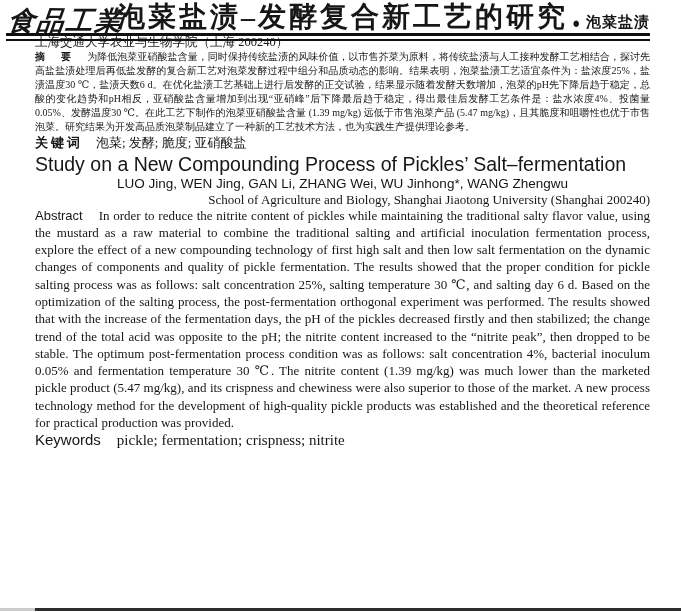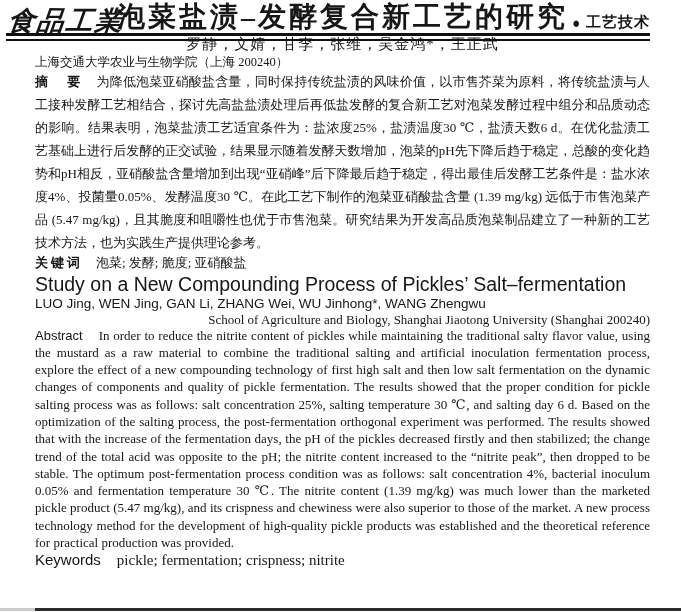--- a/index.html
+++ b/index.html
@@ -51,34 +51,35 @@
     text-align:center;
     font-size:15px; letter-spacing:1px; line-height:20px;
   }
   .cn-affil {
     margin-top:3px;
     text-align:left;
     font-size:12.5px; line-height:16px;
   }
   .cn-par {
     margin-top:3px;
-    font-size:13px; line-height:23px;
+    font-size:10px; line-height:14px;
     text-align:justify;
   }
   .cn-keywords { font-size:13px; line-height:17.5px; }
   .cn-label { font-weight:bold; margin-right:13px; letter-spacing:3px;text-align:center; }
 
   .en-title {
     margin-top:26px;
     text-align:left;
     font-size:19.5px; line-height:24px;
     font-family:"Liberation Sans","DejaVu Sans",sans-serif;
   }
   .en-authors {
     margin-top:3px;
+    text-align:center;
     font-size:13.5px; line-height:16px;
     font-family:"Liberation Sans","DejaVu Sans",sans-serif;
   }
   .en-affil {
     margin-top:2px;
     text-align:right;
     font-size:13px; line-height:15px;
   }
   .en-par {
     margin-top:3px;
@@ -102,28 +103,27 @@
   }
 </style>
 </head>
 <body>
 
 <div class="page">
 
   <div class="journal-logo">食品工業</div>
   <div class="section-label">
     <span class="bullet">●</span>
-    <span>工艺技术</span>
+    <span>泡菜盐渍</span>
   </div>
   <div class="header-rule"></div>
 
   <div class="content">
 
     <p class="cn-title">泡菜盐渍–发酵复合新工艺的研究</p>
-    <p class="cn-authors">罗静，文婧，甘李，张维，吴金鸿*，王正武</p>
     <p class="cn-affil">上海交通大学农业与生物学院（上海 200240）</p>
 
     <p class="cn-par"><span class="cn-label">摘　要</span><span>为降低泡菜亚硝酸盐含量，同时保持传统盐渍的风味价值，以市售芥菜为原料，将传统盐渍与人工接种发酵工艺相结合，探讨先高盐盐渍处理后再低盐发酵的复合新工艺对泡菜发酵过程中组分和品质动态的影响。结果表明，泡菜盐渍工艺适宜条件为：盐浓度25%，盐渍温度30 ℃，盐渍天数6 d。在优化盐渍工艺基础上进行后发酵的正交试验，结果显示随着发酵天数增加，泡菜的pH先下降后趋于稳定，总酸的变化趋势和pH相反，亚硝酸盐含量增加到出现“亚硝峰”后下降最后趋于稳定，得出最佳后发酵工艺条件是：盐水浓度4%、投菌量0.05%、发酵温度30 ℃。在此工艺下制作的泡菜亚硝酸盐含量 (1.39 mg/kg) 远低于市售泡菜产品 (5.47 mg/kg)，且其脆度和咀嚼性也优于市售泡菜。研究结果为开发高品质泡菜制品建立了一种新的工艺技术方法，也为实践生产提供理论参考。</span></p>
 
     <p class="cn-keywords"><span class="cn-label">关键词</span><span>泡菜; 发酵; 脆度; 亚硝酸盐</span></p>
 
     <p class="en-title">Study on a New Compounding Process of Pickles’ Salt–fermentation</p>
     <p class="en-authors">LUO Jing, WEN Jing, GAN Li, ZHANG Wei, WU Jinhong*, WANG Zhengwu</p>
     <p class="en-affil">School of Agriculture and Biology, Shanghai Jiaotong University (Shanghai 200240)</p>
 

